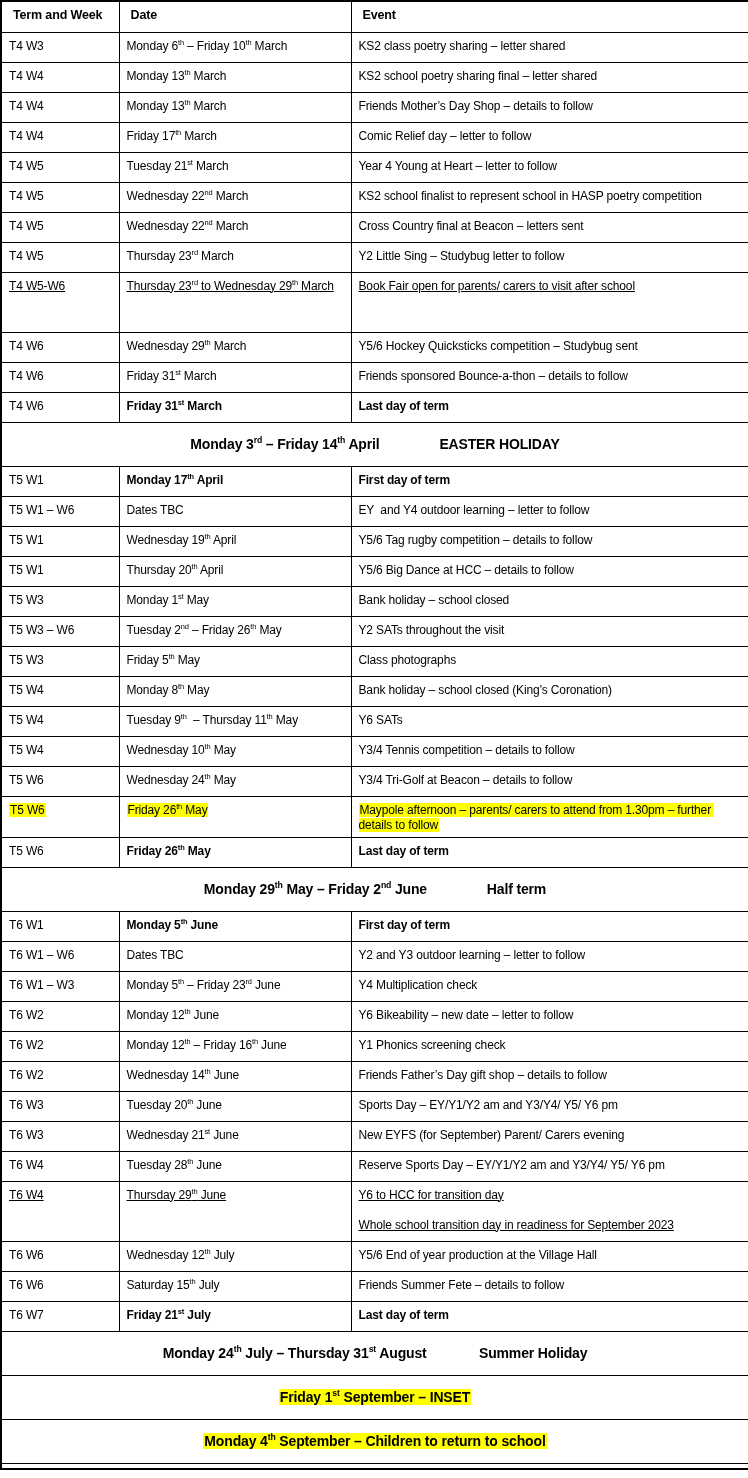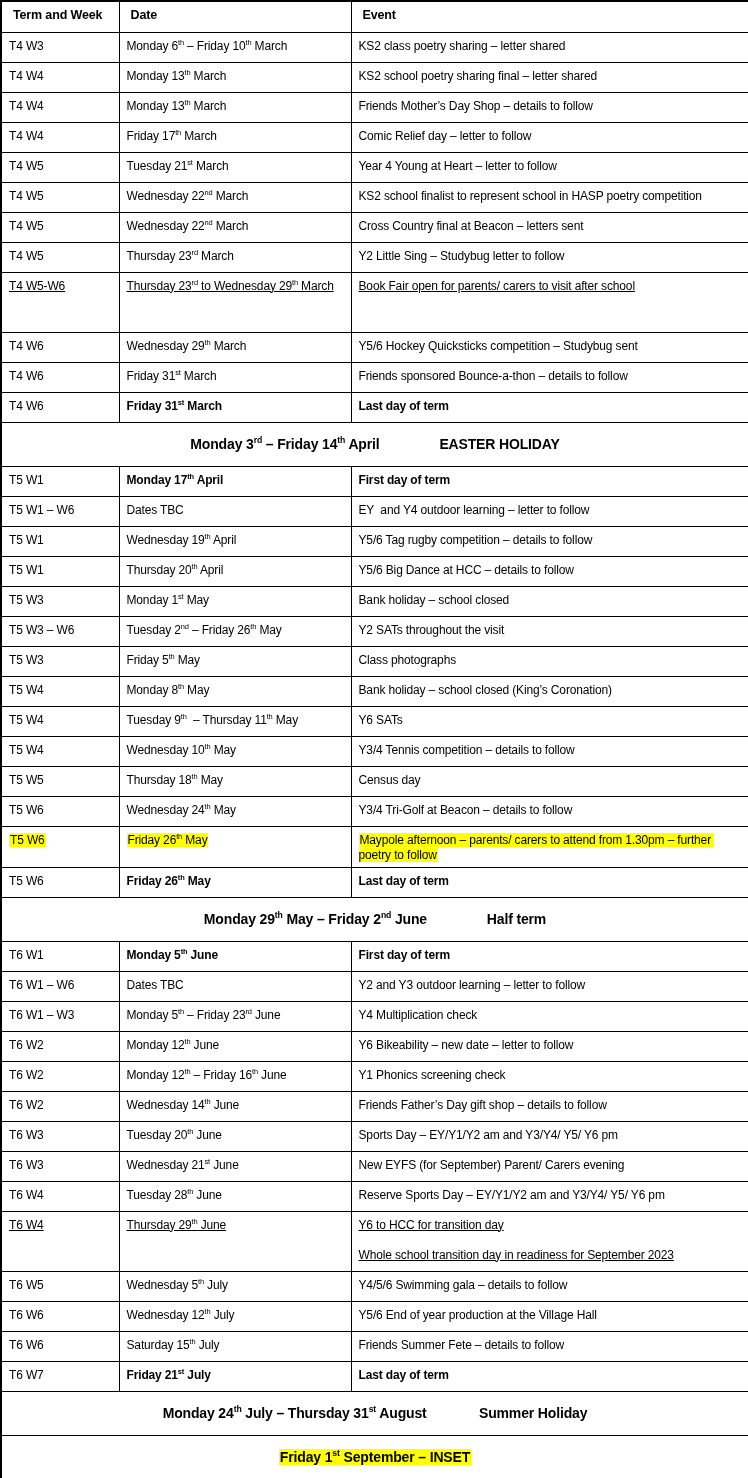--- a/index.html
+++ b/index.html
@@ -174,33 +174,28 @@
           <td class="c-term">T5 W4</td>
           <td class="c-date">Tuesday 9<sup>th</sup>  – Thursday 11<sup>th</sup> May</td>
           <td class="c-event">Y6 SATs</td>
         </tr>
         <tr class="r-event">
           <td class="c-term">T5 W4</td>
           <td class="c-date">Wednesday 10<sup>th</sup> May</td>
           <td class="c-event">Y3/4 Tennis competition – details to follow</td>
         </tr>
         <tr class="r-event">
-          <td class="c-term">T5 W5</td>
-          <td class="c-date">Thursday 18<sup>th</sup> May</td>
-          <td class="c-event">Census day</td>
-        </tr>
-        <tr class="r-event">
           <td class="c-term">T5 W6</td>
           <td class="c-date">Wednesday 24<sup>th</sup> May</td>
           <td class="c-event">Y3/4 Tri-Golf at Beacon – details to follow</td>
         </tr>
         <tr class="r-event">
           <td class="c-term"><span class="hl">T5 W6</span></td>
           <td class="c-date"><span class="hl">Friday 26<sup>th</sup> May</span></td>
-          <td class="c-event"><span class="hl">Maypole afternoon – parents/ carers to attend from 1.30pm – further poetry to follow</span></td>
+          <td class="c-event"><span class="hl">Maypole afternoon – parents/ carers to attend from 1.30pm – further details to follow</span></td>
         </tr>
         <tr class="r-event">
           <td class="c-term">T5 W6</td>
           <td class="c-date b">Friday 26<sup>th</sup> May</td>
           <td class="c-event b">Last day of term</td>
         </tr>
         <tr class="r-banner">
           <td colspan="3" class="banner-cell">Monday 29<sup>th</sup> May – Friday 2<sup>nd</sup> June                Half term</td>
         </tr>
         <tr class="r-event">
@@ -245,25 +240,20 @@
         </tr>
         <tr class="r-event">
           <td class="c-term">T6 W4</td>
           <td class="c-date">Tuesday 28<sup>th</sup> June</td>
           <td class="c-event">Reserve Sports Day – EY/Y1/Y2 am and Y3/Y4/ Y5/ Y6 pm</td>
         </tr>
         <tr class="r-event r-tall">
           <td class="c-term">T6 W4</td>
           <td class="c-date">Thursday 29<sup>th</sup> June</td>
           <td class="c-event">Y6 to HCC for transition day<br><br>Whole school transition day in readiness for September 2023</td>
-        </tr>
-        <tr class="r-event">
-          <td class="c-term">T6 W5</td>
-          <td class="c-date">Wednesday 5<sup>th</sup> July</td>
-          <td class="c-event">Y4/5/6 Swimming gala – details to follow</td>
         </tr>
         <tr class="r-event">
           <td class="c-term">T6 W6</td>
           <td class="c-date">Wednesday 12<sup>th</sup> July</td>
           <td class="c-event">Y5/6 End of year production at the Village Hall</td>
         </tr>
         <tr class="r-event">
           <td class="c-term">T6 W6</td>
           <td class="c-date">Saturday 15<sup>th</sup> July</td>
           <td class="c-event">Friends Summer Fete – details to follow</td>

